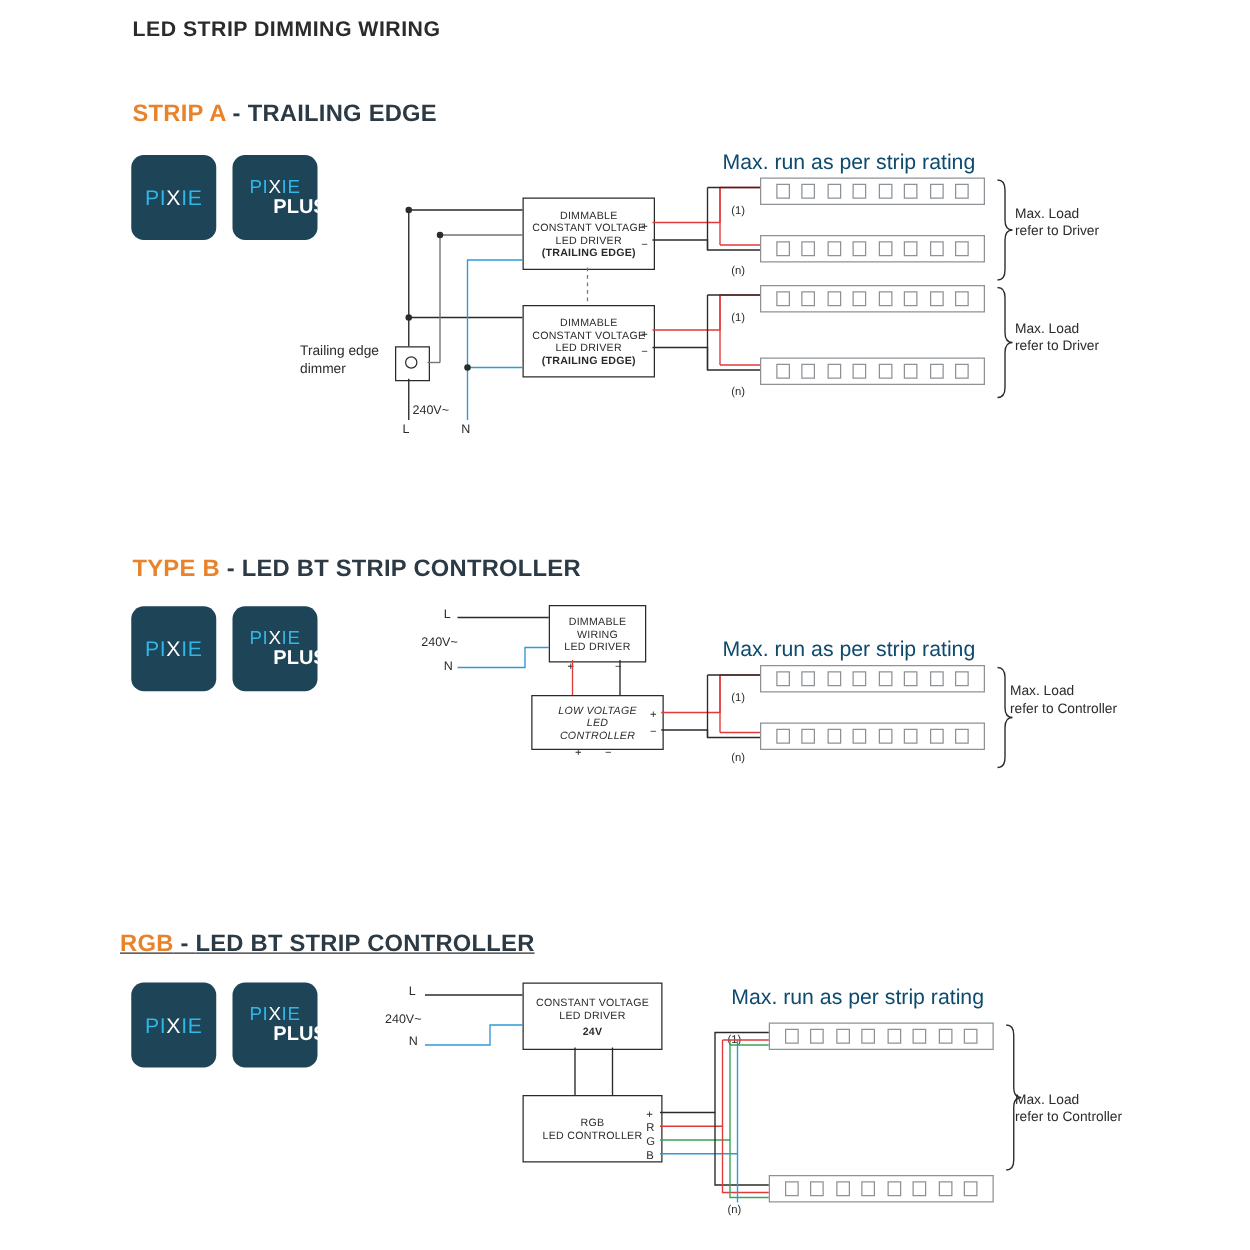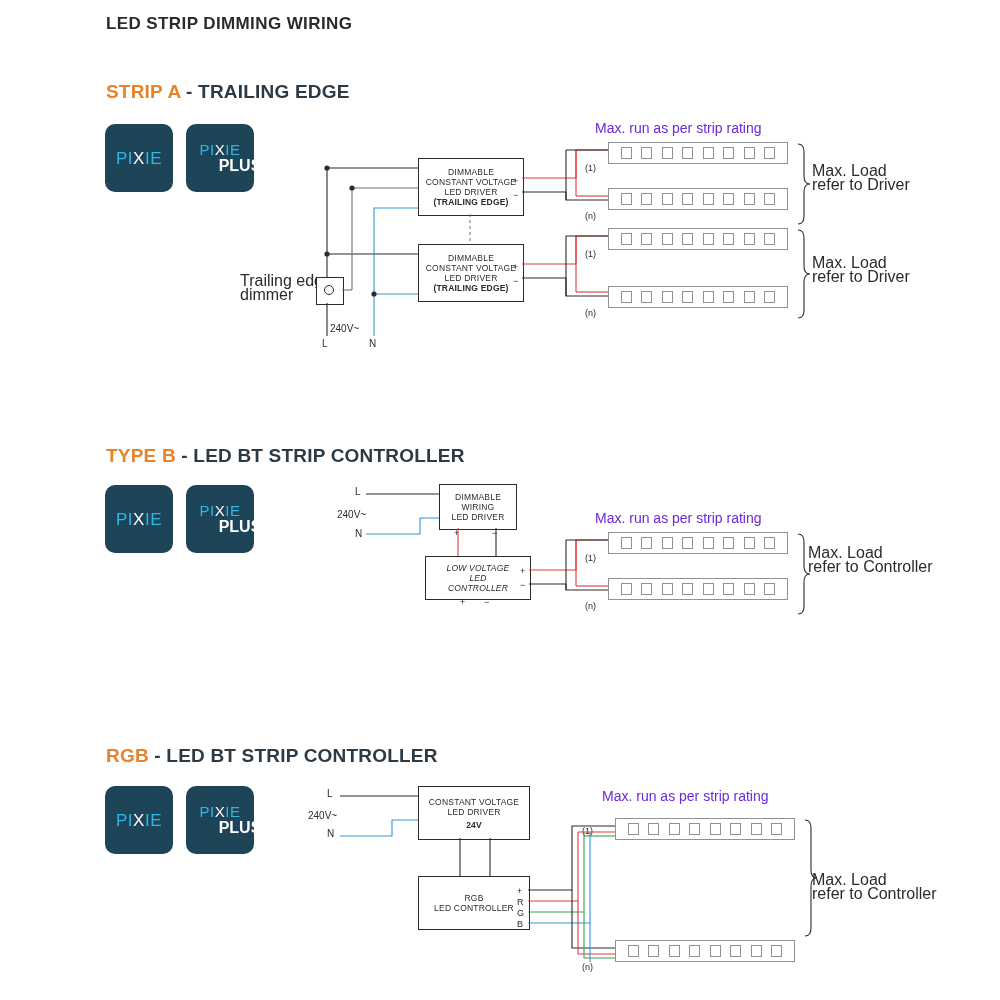--- a/index.html
+++ b/index.html
@@ -46,23 +46,23 @@
   
   .strip{
     border:1px solid #8e9296;background:#fff;
     display:flex;align-items:center;justify-content:space-around;
     box-sizing:border-box;
   }
   .strip .led{
     width:9px;height:10px;border:1px solid #8e9296;background:#fff;
   }
 
-  .lbl{font-size:16px;color:#2b2b2b;}
+  .lbl{font-size:11px;color:#2b2b2b;}
   .lbl.sm{font-size:10px;}
-  .cap{font-size:14px;color:#6d28d9;margin-left:17px;}
+  .cap{font-size:17px;color:#0c4a6e;}
   .tiny{font-size:9px;}
 
   svg{position:absolute;left:0;top:0;overflow:visible;}
   .ln-blk{stroke:#2b2b2b;stroke-width:1.1;fill:none;}
   .ln-red{stroke:#e03a3a;stroke-width:1.1;fill:none;}
   .ln-blu{stroke:#2f9ad6;stroke-width:1.1;fill:none;}
   .ln-gry{stroke:#6f7479;stroke-width:1.1;fill:none;}
   .ln-grn{stroke:#3aa35a;stroke-width:1.1;fill:none;}
   .ln-dash{stroke:#6f7479;stroke-width:1;fill:none;stroke-dasharray:3 3;}
   .brace{stroke:#2b2b2b;stroke-width:1.1;fill:none;}
@@ -281,21 +281,21 @@
 
   <path class="ln-red" d="M529 570 L576 570 L576 540 L608 540"></path>
   <path class="ln-blk" d="M529 584 L566 584 L566 590 L608 590"></path>
   <path class="ln-red" d="M576 540 L576 586"></path>
   <path class="ln-blk" d="M566 540 L566 590"></path>
   <path class="ln-blk" d="M566 540 L608 540"></path>
   <path class="ln-red" d="M576 586 L608 586"></path>
   <path class="brace" d="M798 534 q6 0 6 8 l0 24 q0 8 6 8 q-6 0 -6 8 l0 24 q0 8 -6 8"></path>
 </svg>
 
-<div class="abs section-title" style="left:106px;top:745px;">
+<div class="abs section-title" style="left:96px;top:745px;text-decoration:underline;">
   <span class="accent">RGB</span><span class="dash"> - </span><span class="rest">LED BT STRIP CONTROLLER</span>
 </div>
 
 <div class="abs badge" style="left:105px;top:786px;">
   <div class="pixie"><span>PI</span><span class="x">X</span><span>IE</span></div>
 </div>
 <div class="abs badge" style="left:186px;top:786px;">
   <div class="pixie" style="font-size:15px;"><span>PI</span><span class="x">X</span><span>IE</span></div>
   <div class="plus">PLUS</div>
 </div>

